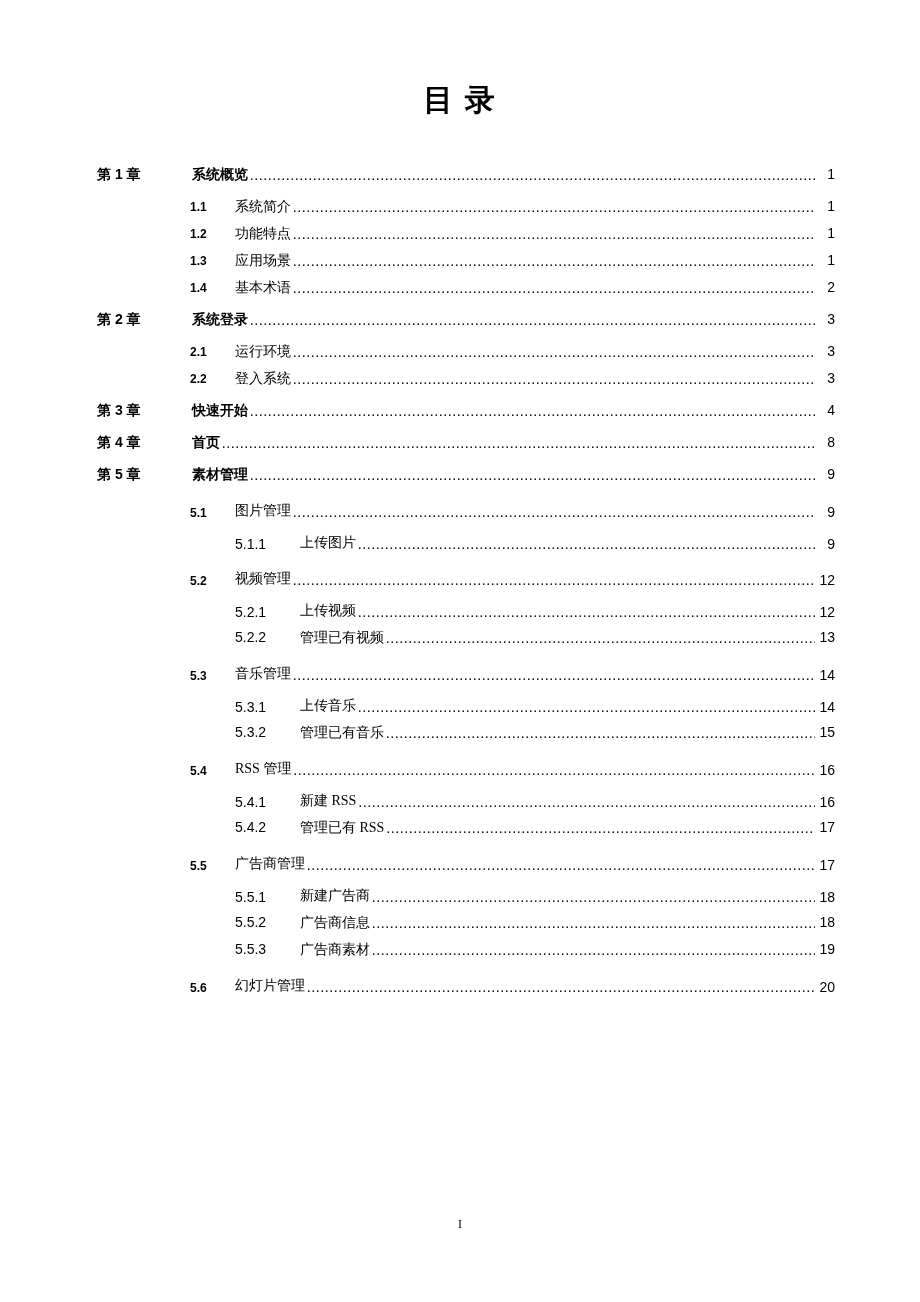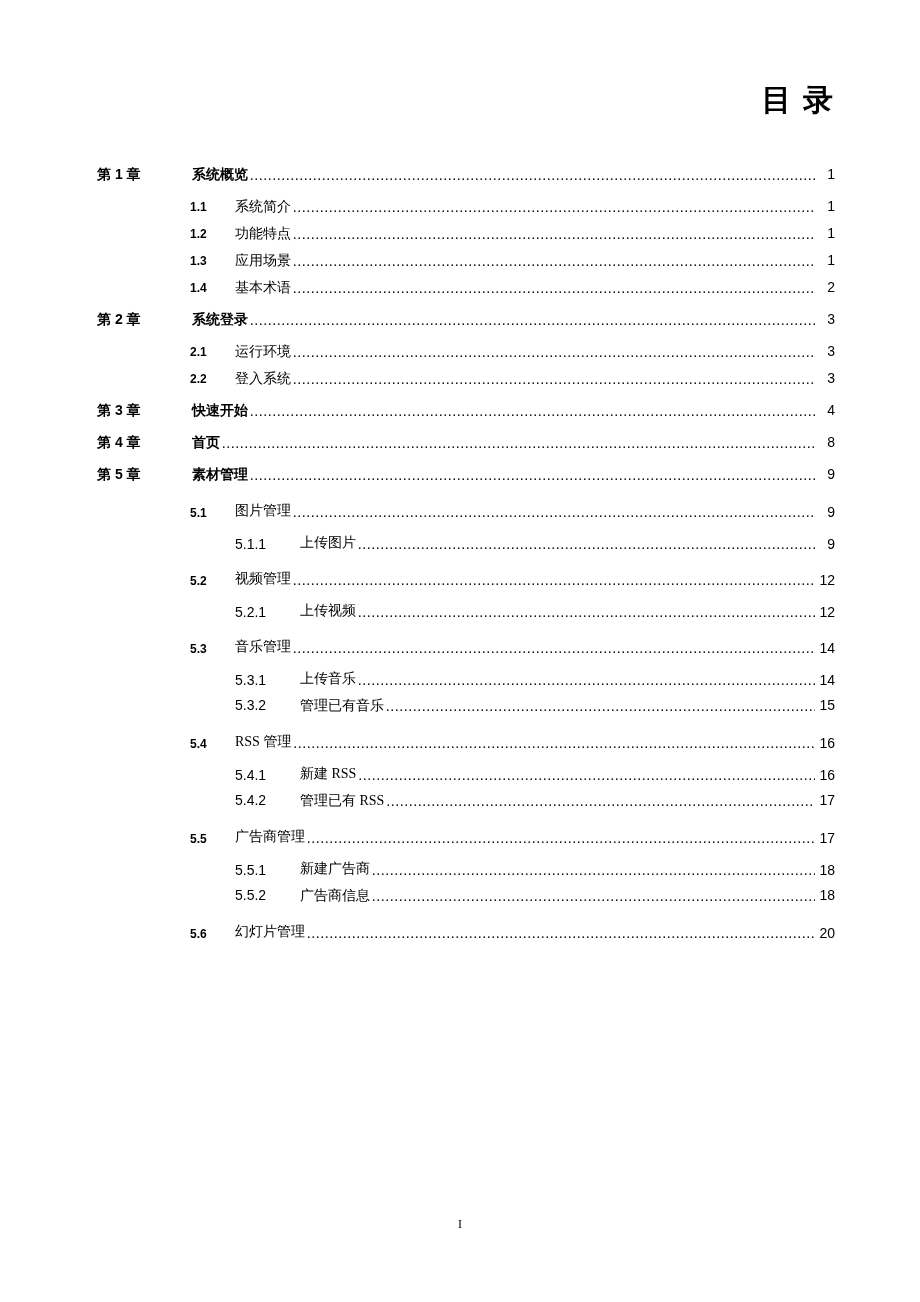--- a/index.html
+++ b/index.html
@@ -8,21 +8,21 @@
       width: 920px;
       height: 1302px;
       font-family: "SimSun", "宋体", serif;
       color: #000;
       position: relative;
     }
     .page {
       padding: 80px 85px 40px 85px;
     }
     .title {
-      text-align: right;
+      text-align: center;
       font-size: 30px;
       font-weight: bold;
       font-family: "SimSun", "宋体", serif;
       margin-bottom: 45px;
       letter-spacing: 2px;
     }
     .toc-entry {
       display: flex;
       align-items: baseline;
       font-size: 14px;
@@ -180,20 +180,26 @@
         <span class="toc-label">视频管理</span>
         <span class="toc-dots"></span>
         <span class="toc-page">12</span>
       </div>
       <div class="toc-entry indent-subsub section-gap" style="margin-top: 14px;">
         <span class="toc-subsub-num">5.2.1</span>
         <span class="toc-label">上传视频</span>
         <span class="toc-dots"></span>
         <span class="toc-page">12</span>
       </div>
+      <div class="toc-entry indent-subsub">
+        <span class="toc-subsub-num">5.2.2</span>
+        <span class="toc-label">管理已有视频</span>
+        <span class="toc-dots"></span>
+        <span class="toc-page">13</span>
+      </div>
       <div class="toc-entry indent-sub section-gap">
         <span class="toc-sub-num">5.3</span>
         <span class="toc-label">音乐管理</span>
         <span class="toc-dots"></span>
         <span class="toc-page">14</span>
       </div>
       <div class="toc-entry indent-subsub section-gap" style="margin-top: 14px;">
         <span class="toc-subsub-num">5.3.1</span>
         <span class="toc-label">上传音乐</span>
         <span class="toc-dots"></span>
@@ -233,20 +239,26 @@
         <span class="toc-subsub-num">5.5.1</span>
         <span class="toc-label">新建广告商</span>
         <span class="toc-dots"></span>
         <span class="toc-page">18</span>
       </div>
       <div class="toc-entry indent-subsub">
         <span class="toc-subsub-num">5.5.2</span>
         <span class="toc-label">广告商信息</span>
         <span class="toc-dots"></span>
         <span class="toc-page">18</span>
+      </div>
+      <div class="toc-entry indent-subsub">
+        <span class="toc-subsub-num">5.5.3</span>
+        <span class="toc-label">广告商素材</span>
+        <span class="toc-dots"></span>
+        <span class="toc-page">19</span>
       </div>
       <div class="toc-entry indent-sub section-gap">
         <span class="toc-sub-num">5.6</span>
         <span class="toc-label">幻灯片管理</span>
         <span class="toc-dots"></span>
         <span class="toc-page">20</span>
       </div>
     </div>
 </div>
 

